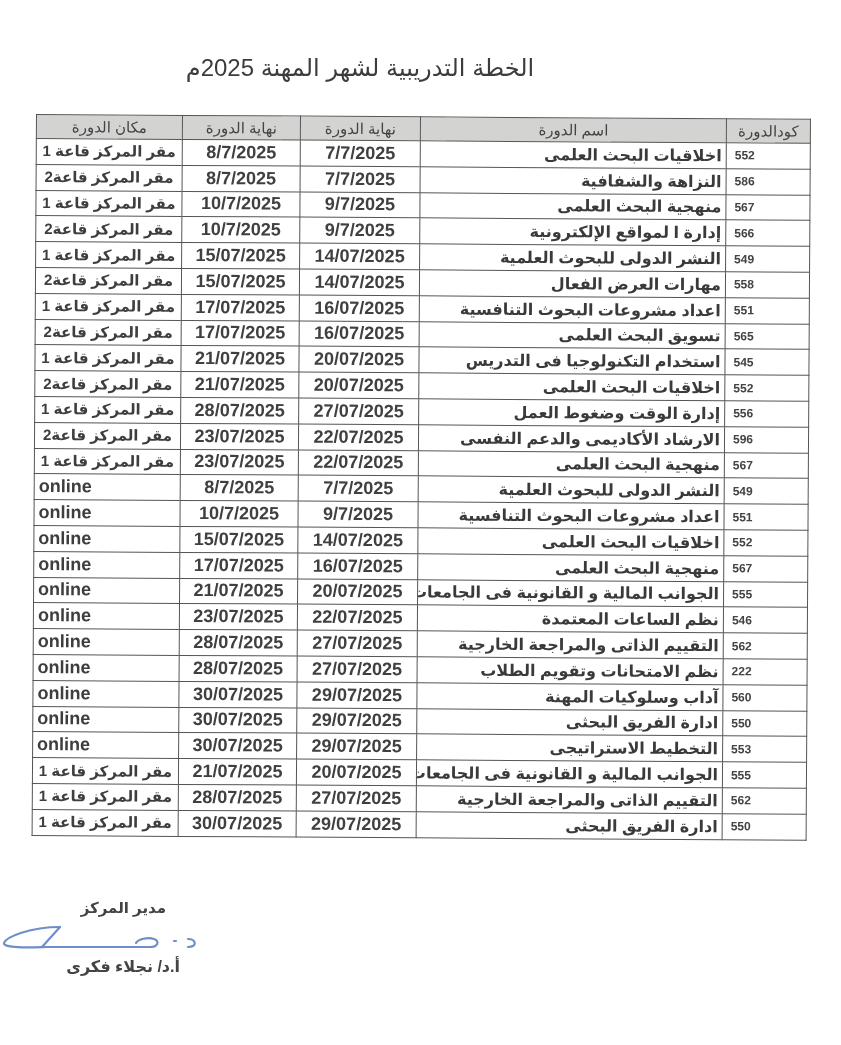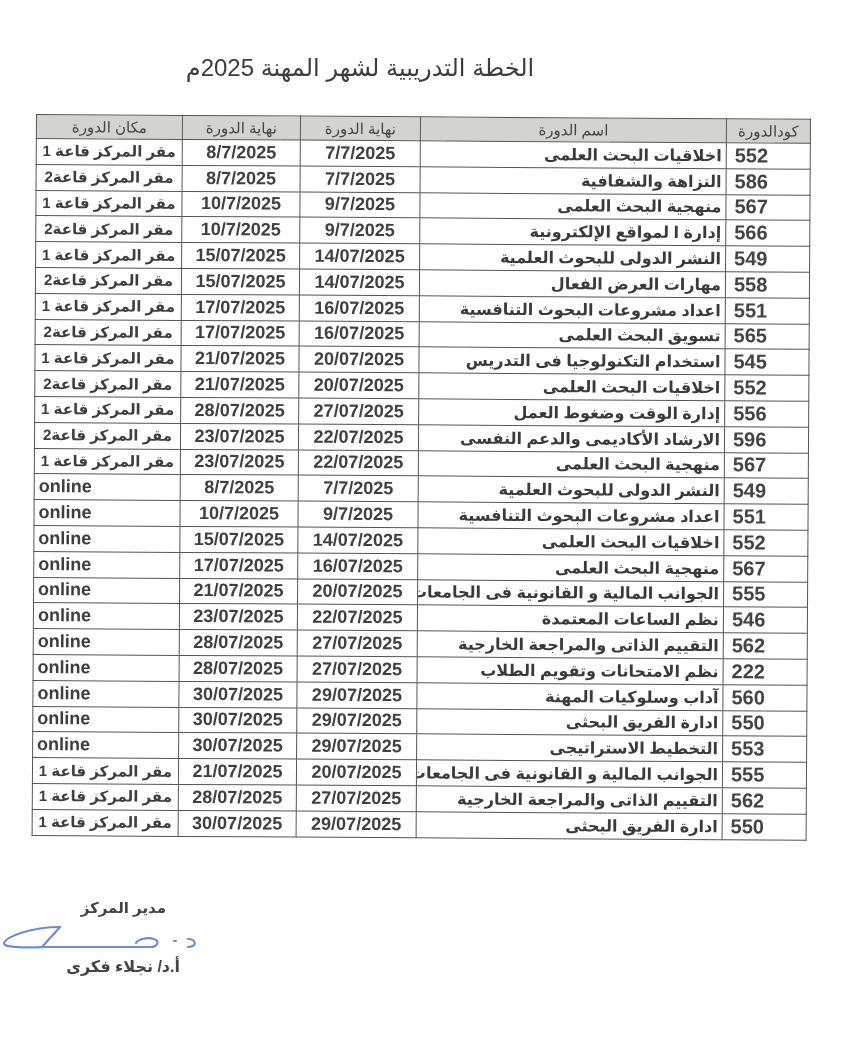--- a/index.html
+++ b/index.html
@@ -56,21 +56,21 @@
       font-weight: normal;
       font-size: 15px;
       color: #444;
       height: 23px;
     }
     td {
       height: 24.8px;
     }
     td.code {
       text-align: left;
-      font-size: 20px;
+      font-size: 12px;
       font-weight: bold;
       color: #444;
       padding-left: 8px;
     }
     td.name {
       text-align: right;
       font-size: 16px;
       font-weight: bold;
       color: #3a3a3a;
     }

